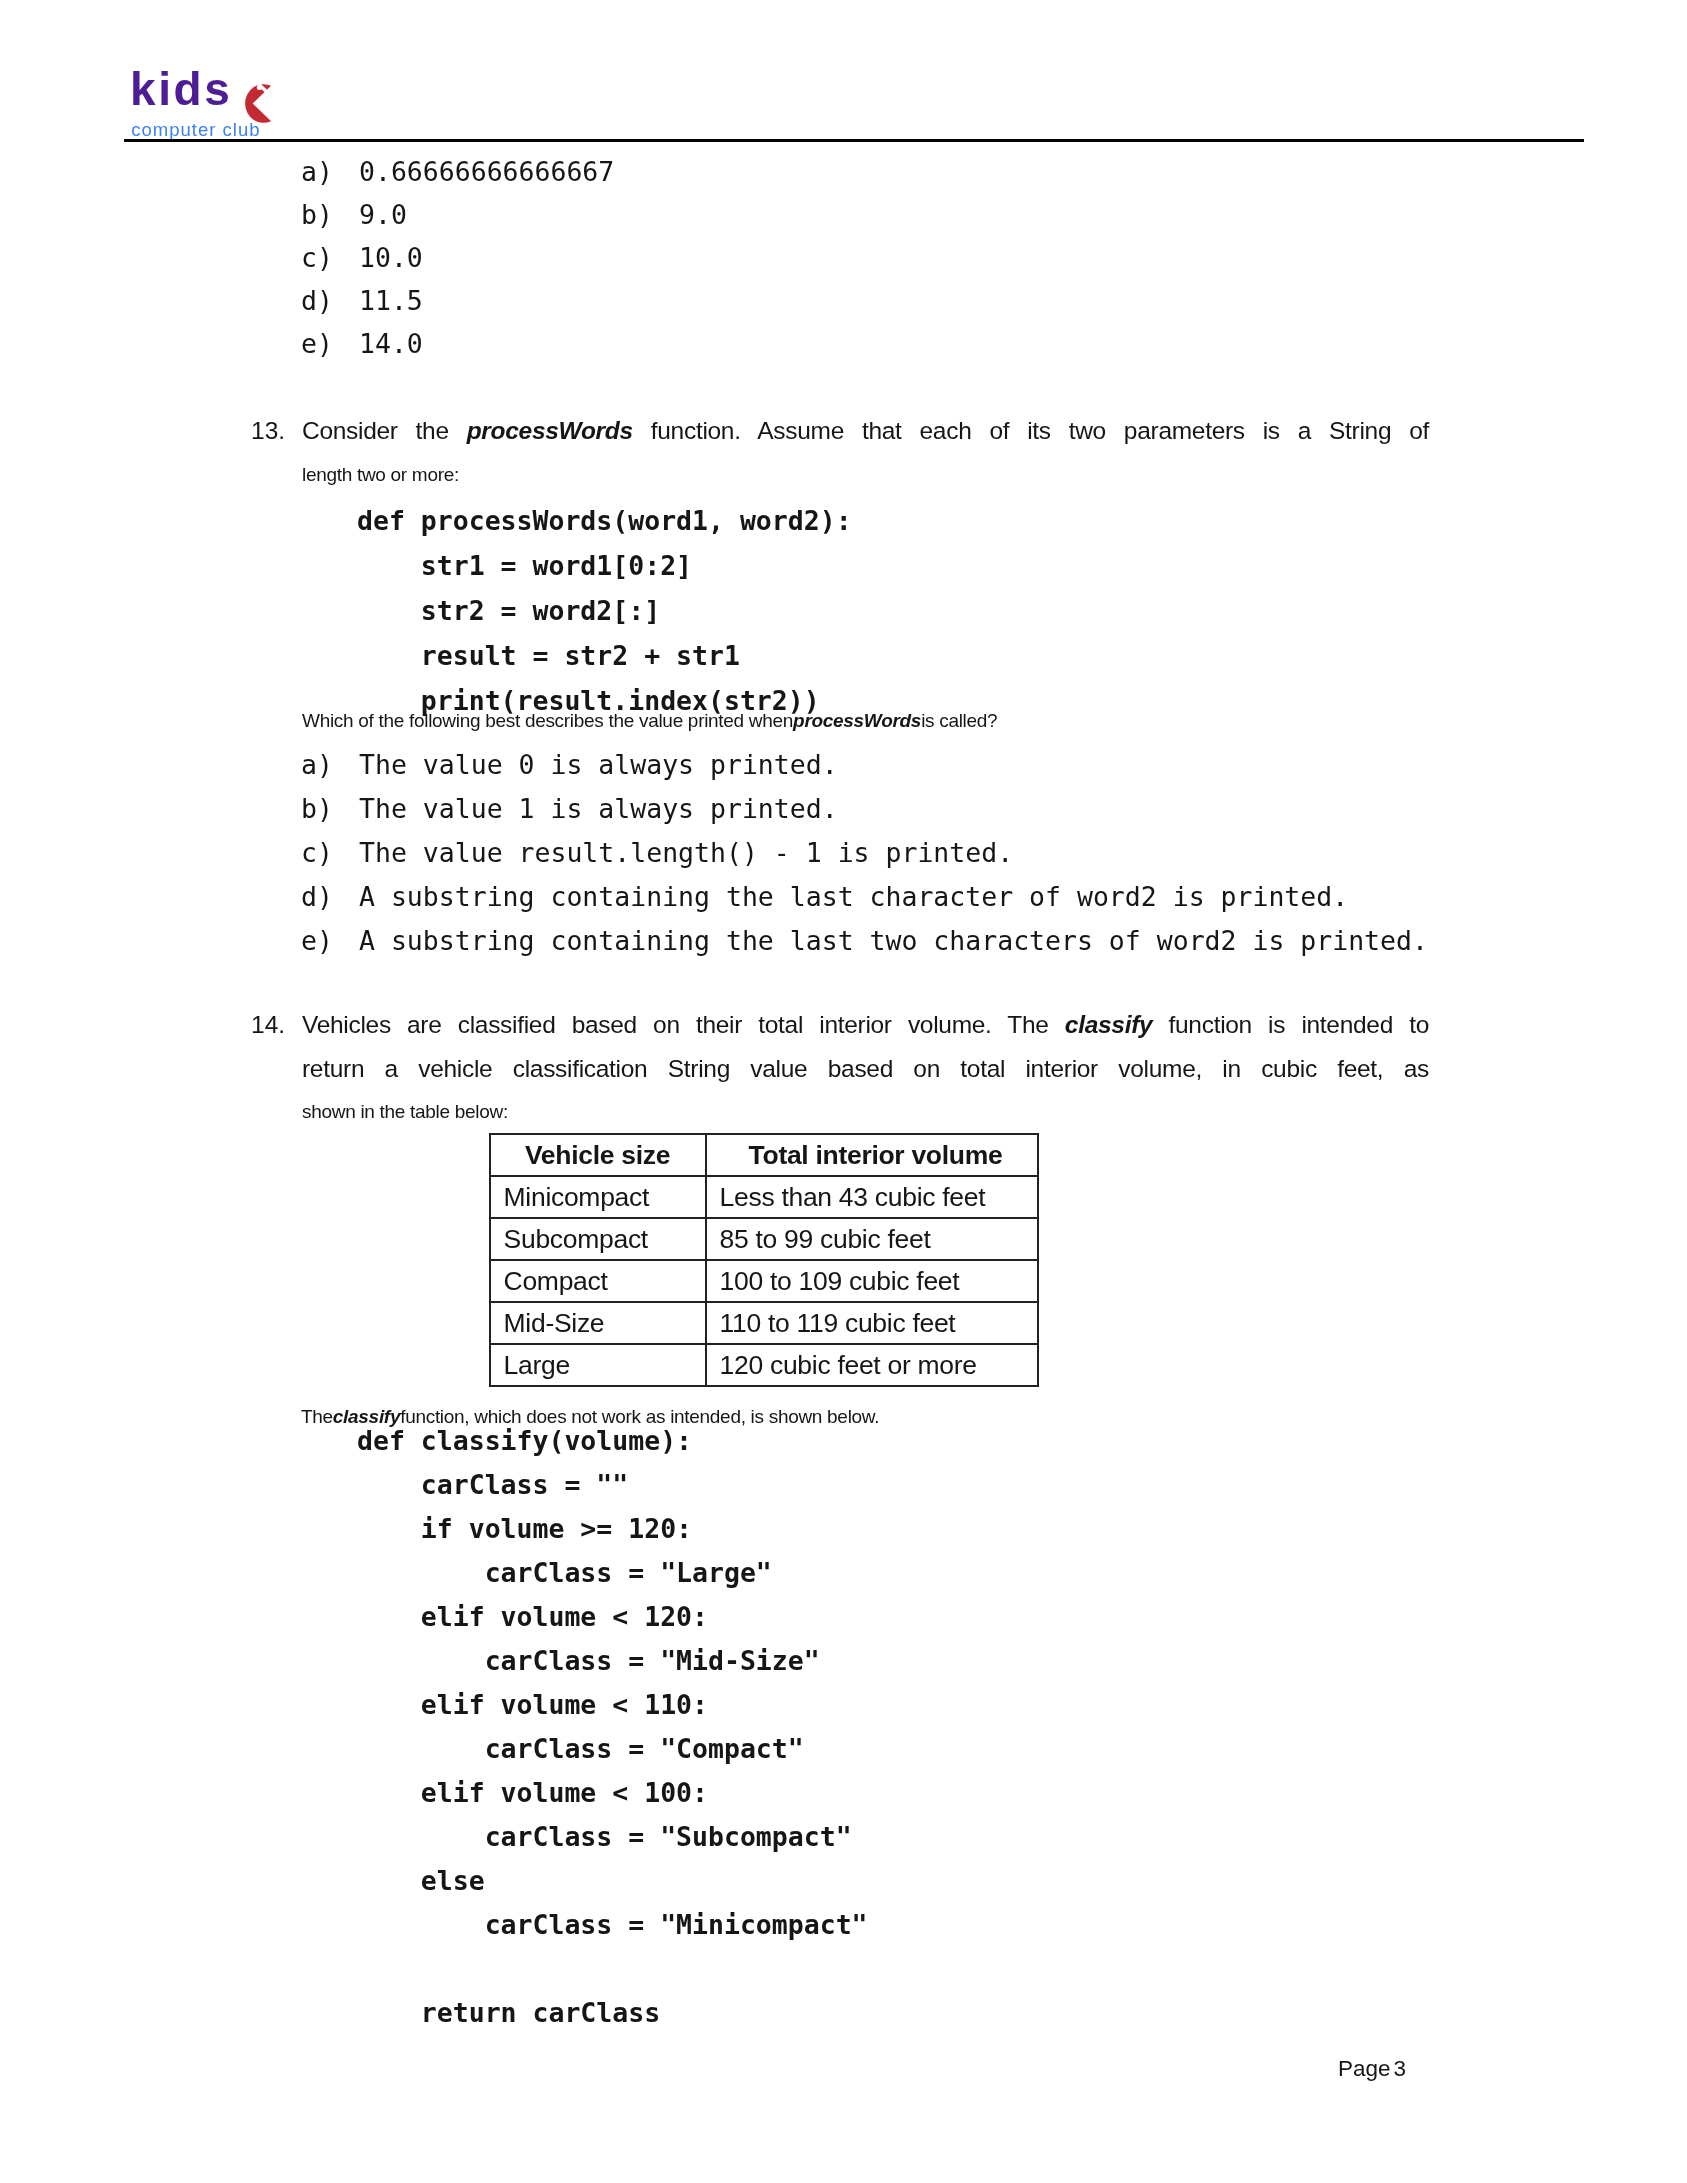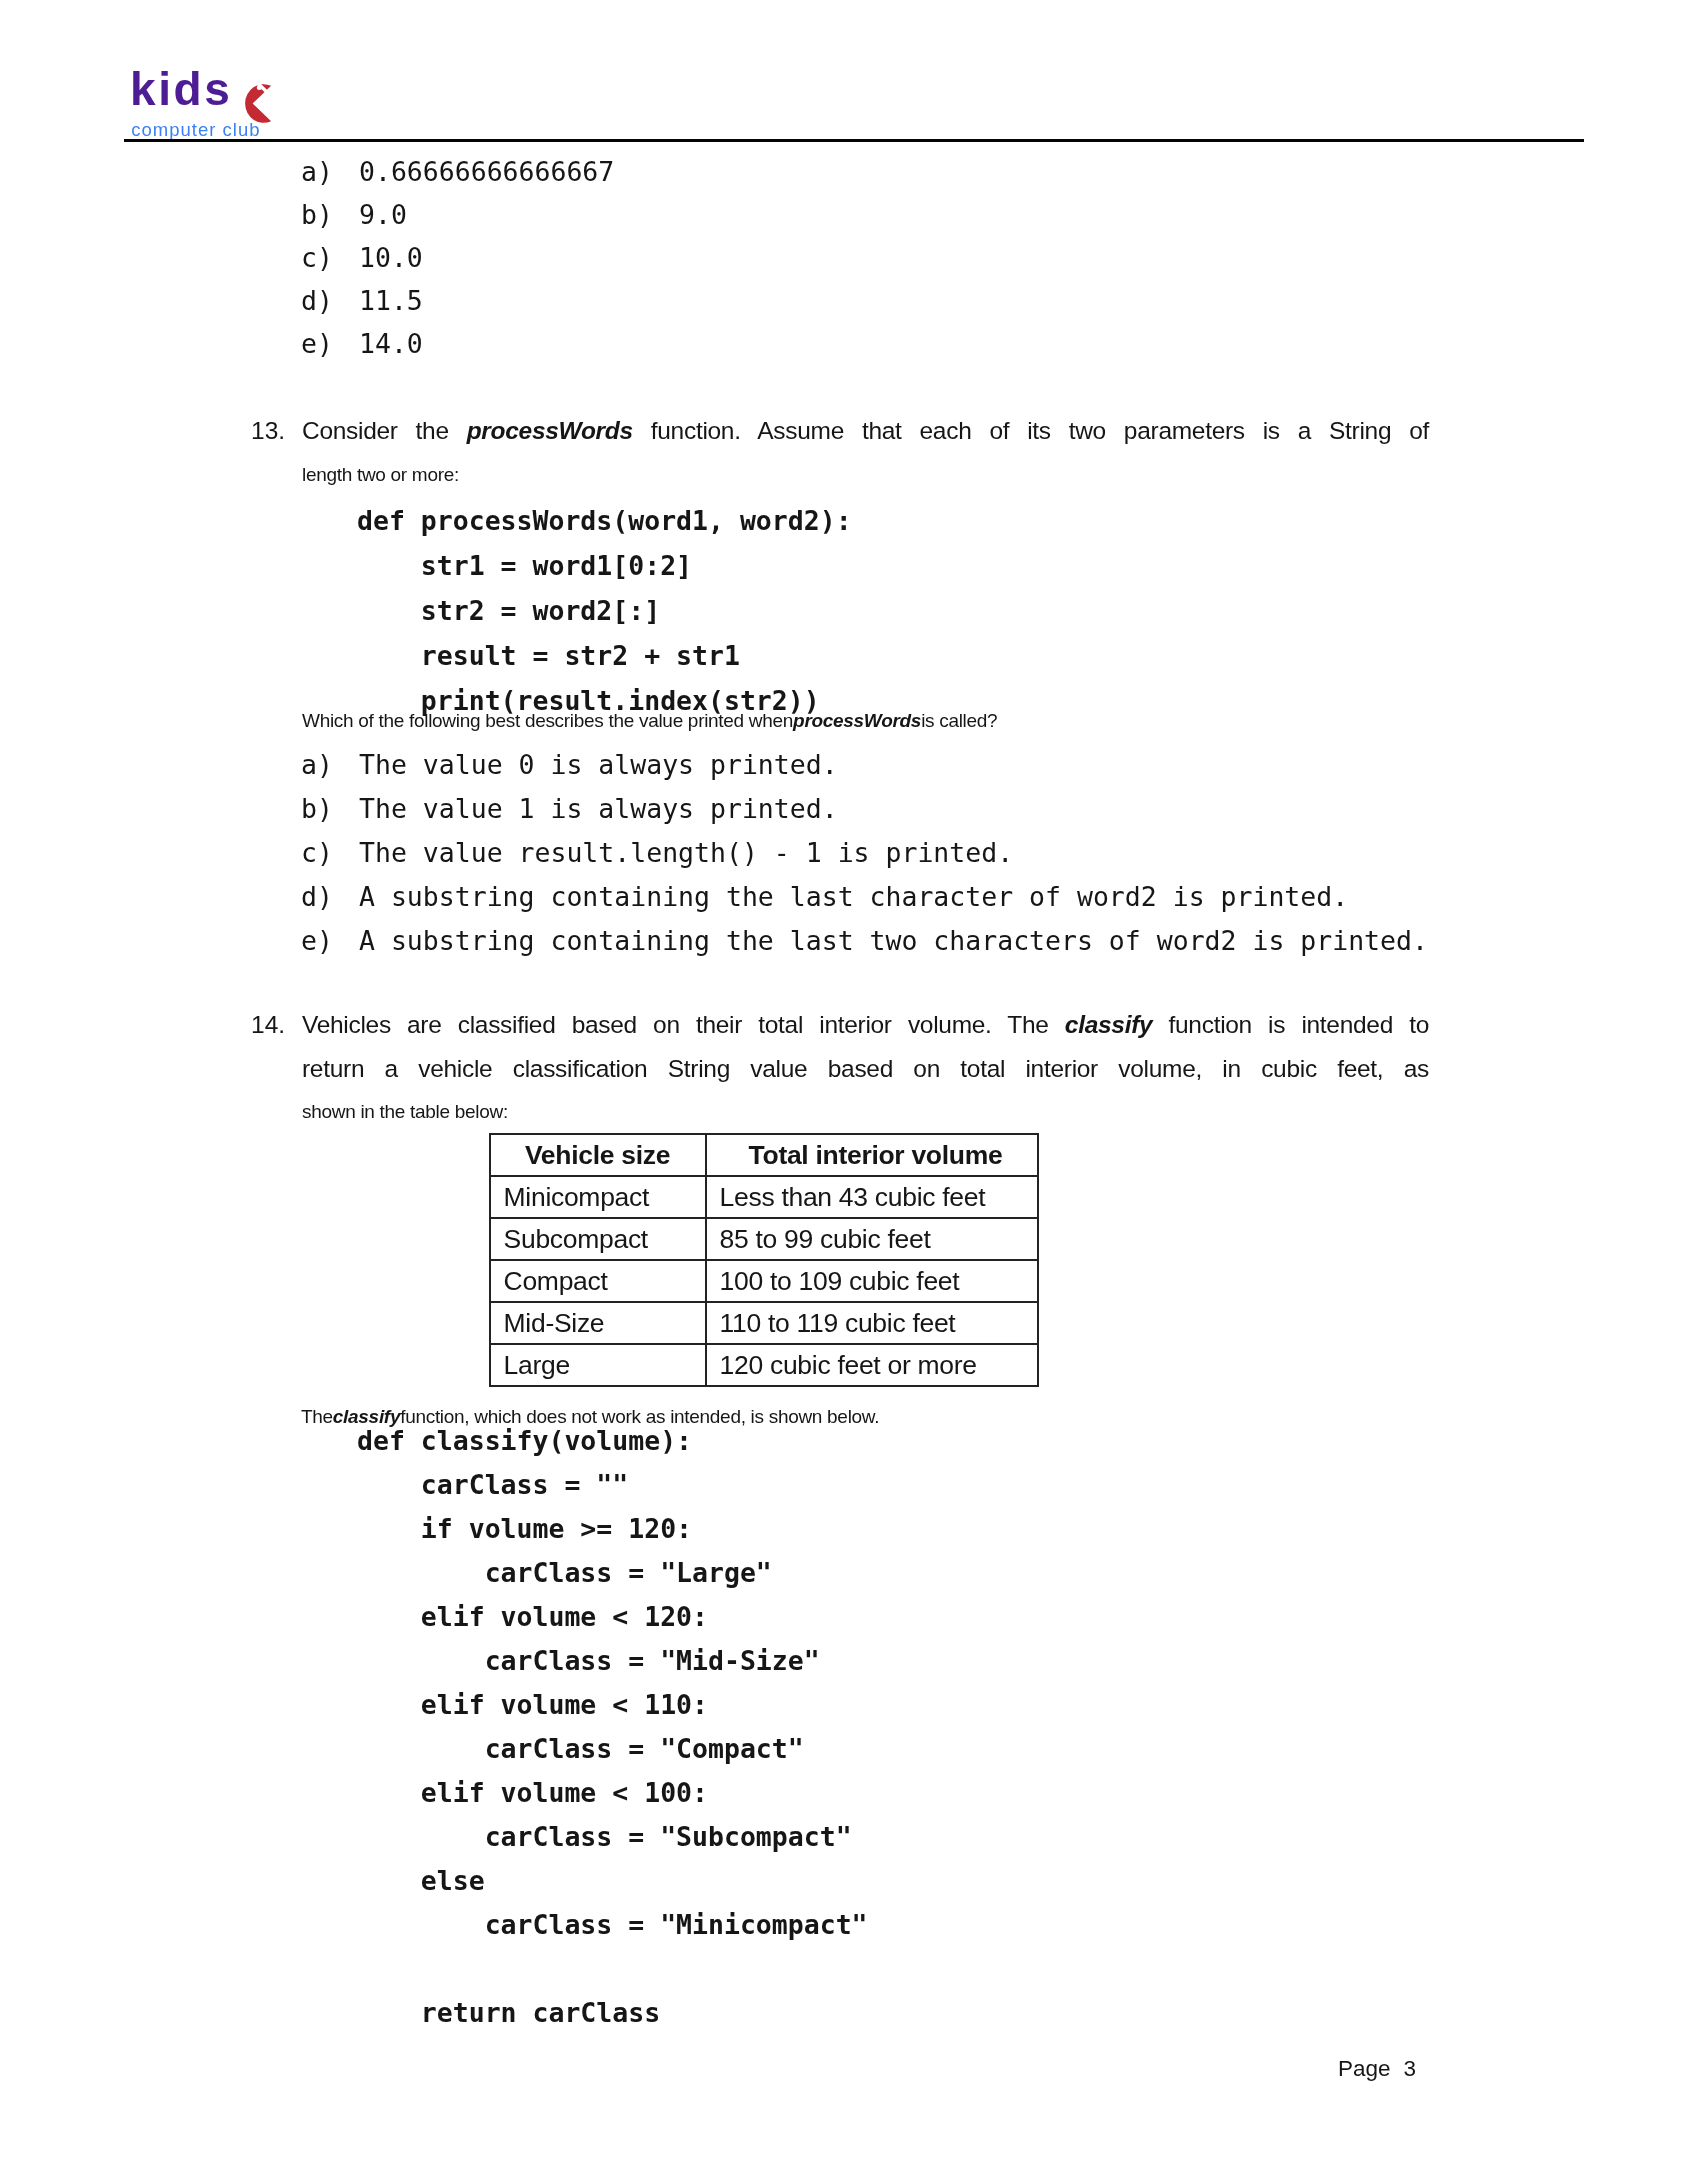--- a/index.html
+++ b/index.html
@@ -29,21 +29,21 @@
   .codeline{font-family:"DejaVu Sans Mono",monospace;font-weight:bold;font-size:26.5px;
             white-space:pre;display:flex;align-items:center;}
   #q13code .codeline{height:45px;}
   #q14code .codeline{height:44px;}
   
   #vtable{border-collapse:collapse;table-layout:fixed;width:548px;}
   #vtable th,#vtable td{border:2.6px solid #222;font-size:26.5px;letter-spacing:-0.3px;height:38px;vertical-align:middle;}
   #vtable th{font-weight:bold;text-align:center;margin-left:32px;}
   #vtable td{text-align:left;padding-left:12.6px;margin-left:36px;}
   
-  #footer{left:1338px;top:2056px;font-size:22.5px;display:flex;gap:13px;}
+  #footer{left:1338px;top:2056px;font-size:22.5px;display:flex;gap:3px;}
 </style>
 </head>
 <body>
 
 <div class="abs" id="logo">
   <div class="kids">kids</div>
   <div class="cclub">computer club</div>
   <svg id="kicon" width="42" height="57" viewBox="0 0 100 120">
     <path d="M42,60 L86,18 A44,46 0 1 0 86,102 Z" fill="#c42a33"></path>
     <line x1="46" y1="4" x2="94" y2="50" stroke="#ffffff" stroke-width="8"></line>

